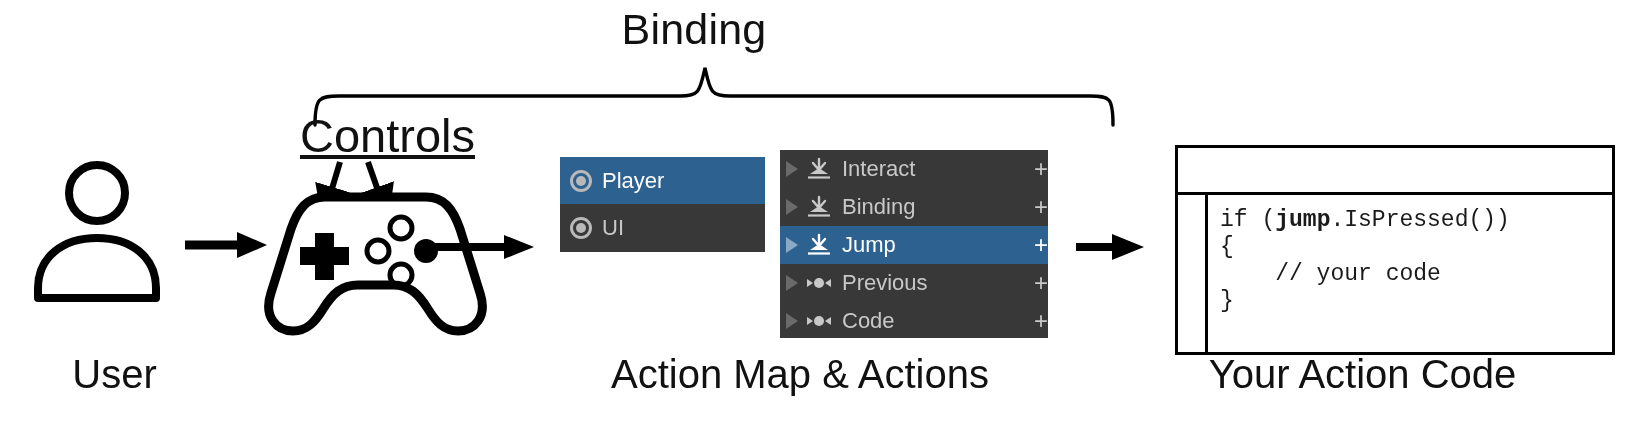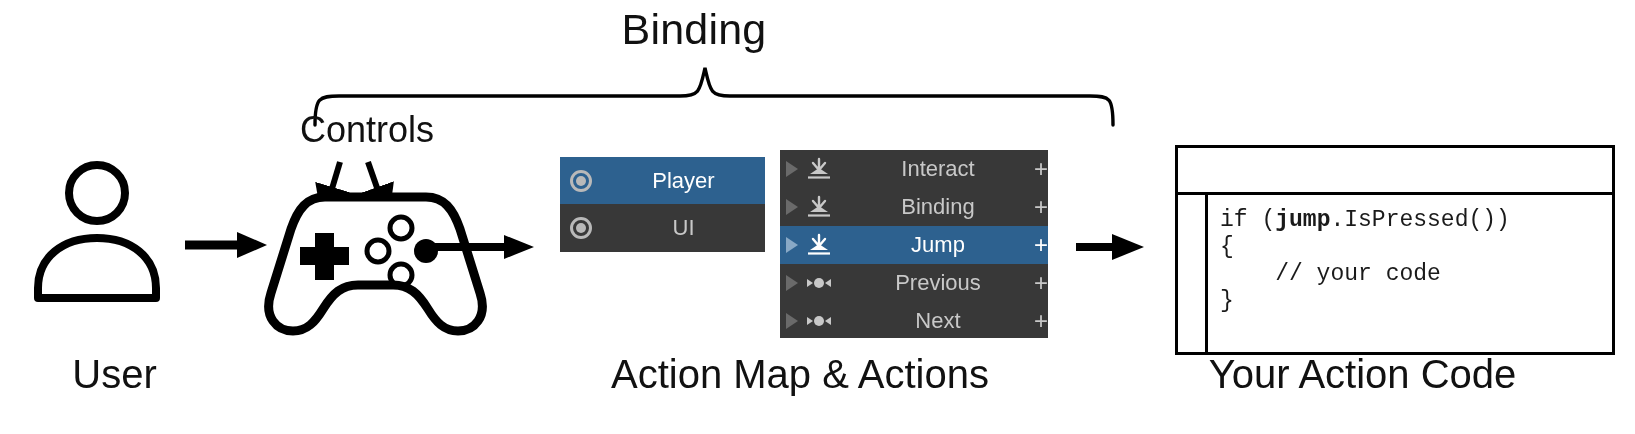--- a/index.html
+++ b/index.html
@@ -25,23 +25,24 @@
     left: 0; top: 6px; width: 1300px;
     text-align: center;
     font-size: 43px;
     letter-spacing: 0.2px;
     line-height: 1.1;
     color: #111;
     padding-left: 44px;
   }
   .controls-label {
     left: 300px; top: 110px;
-    font-size: 36px;
+    font-size: 47px;
     line-height: 1.1;
     color: #111;
+    text-decoration: underline;
   }
 
   
   .caption {
     font-size: 40px;
     line-height: 1.1;
     text-align: center;
     color: #111;
     white-space: nowrap;
   }
@@ -64,21 +65,20 @@
     width: 268px; height: 188px;
   }
   .row {
     display: flex;
     align-items: center;
     height: 38px;
     box-sizing: border-box;
     color: #c8c8c8;
     font-size: 21px;
     white-space: nowrap;
-    text-align: center;
   }
   .row.selected {
     background: #2d618f;
     color: #ffffff;
   }
   .row .rowlabel { flex: 1 1 auto; }
 
   
   #actionmap-panel .row { padding-left: 10px; height: 47px; }
   #actionmap-panel .row .rowlabel { font-size: 22px; padding-left: 10px; }
@@ -274,21 +274,21 @@
       <span class="plus">+</span>
     </div>
 
     <div class="row">
       <span class="foldout"></span>
       <svg class="act-icon" viewBox="0 0 26 22">
         <path d="M7 11 L1 7 L1 15 Z" fill="#c8c8c8"></path>
         <circle cx="13" cy="11" r="5" fill="#c8c8c8"></circle>
         <path d="M19 11 L25 7 L25 15 Z" fill="#c8c8c8"></path>
       </svg>
-      <span class="rowlabel">Next</span>
+      <span class="rowlabel">Code</span>
       <span class="plus">+</span>
     </div>
   </div>
 
   <svg class="abs" style="left:1076px; top:233px;" width="70" height="28" viewBox="0 0 70 28">
     <line x1="0" y1="14" x2="42" y2="14" stroke="#000" stroke-width="8"></line>
     <path d="M 36 1 L 68 14 L 36 27 Z" fill="#000"></path>
   </svg>
 
   <div class="abs" id="code-window">

